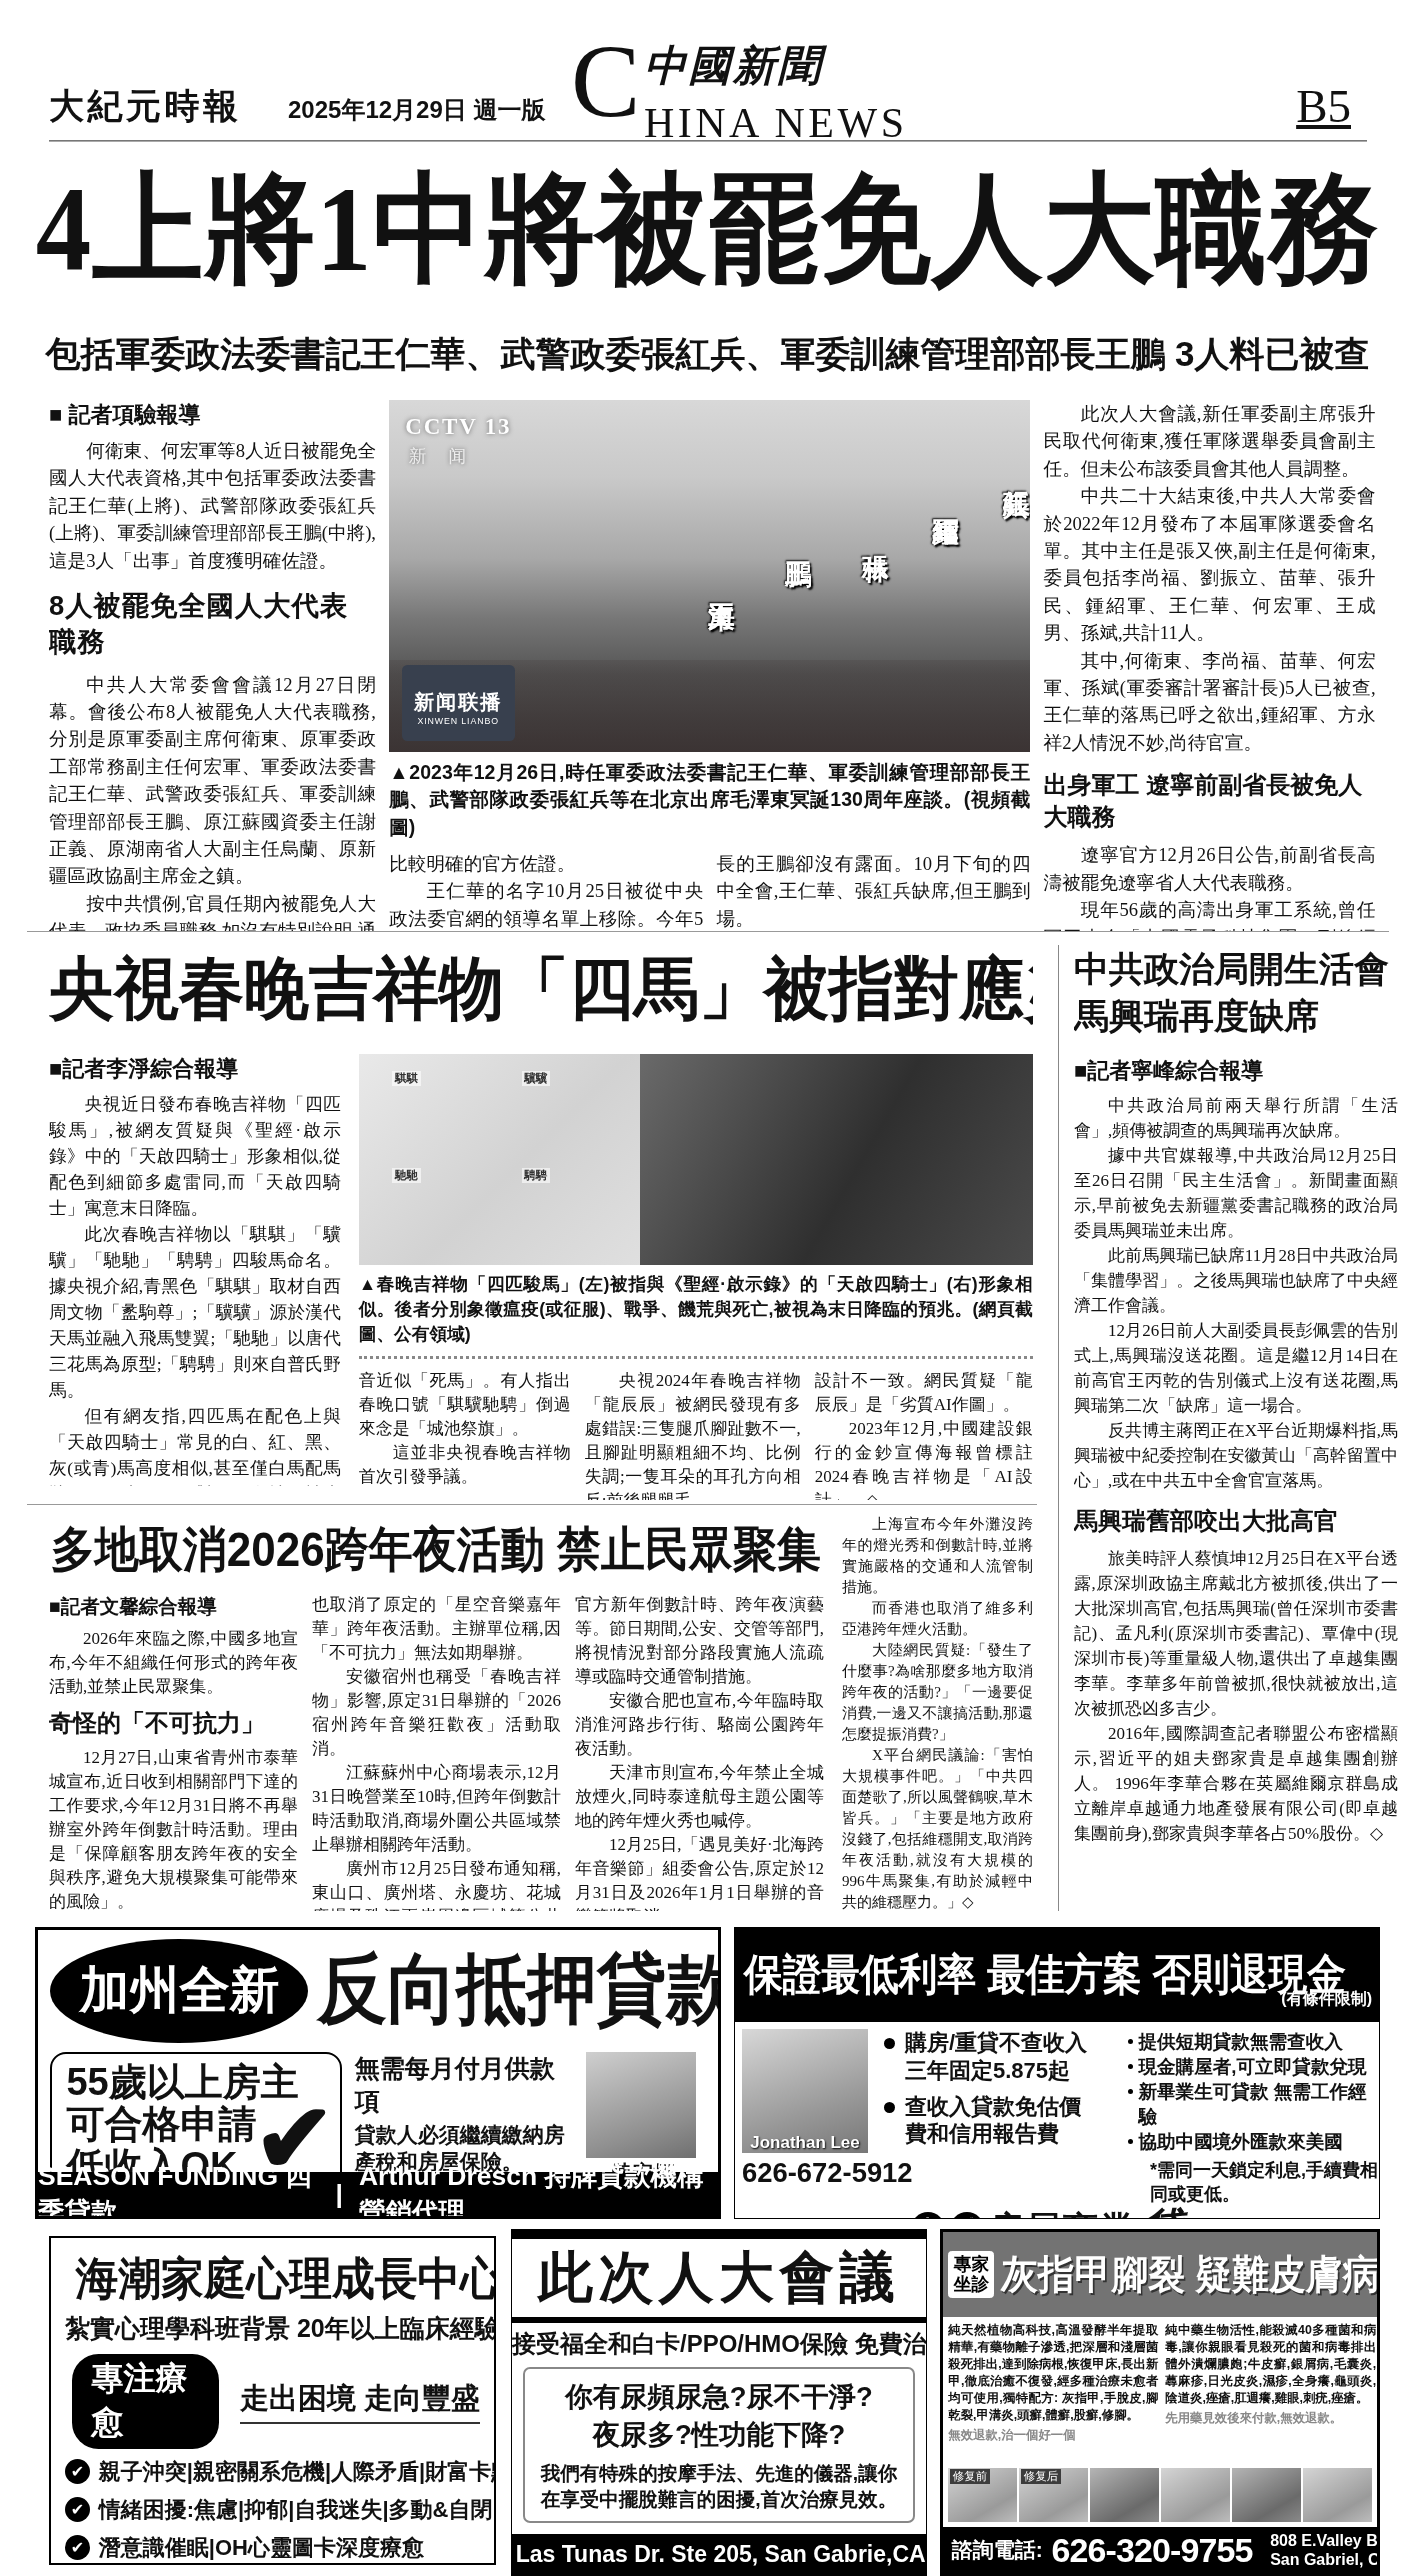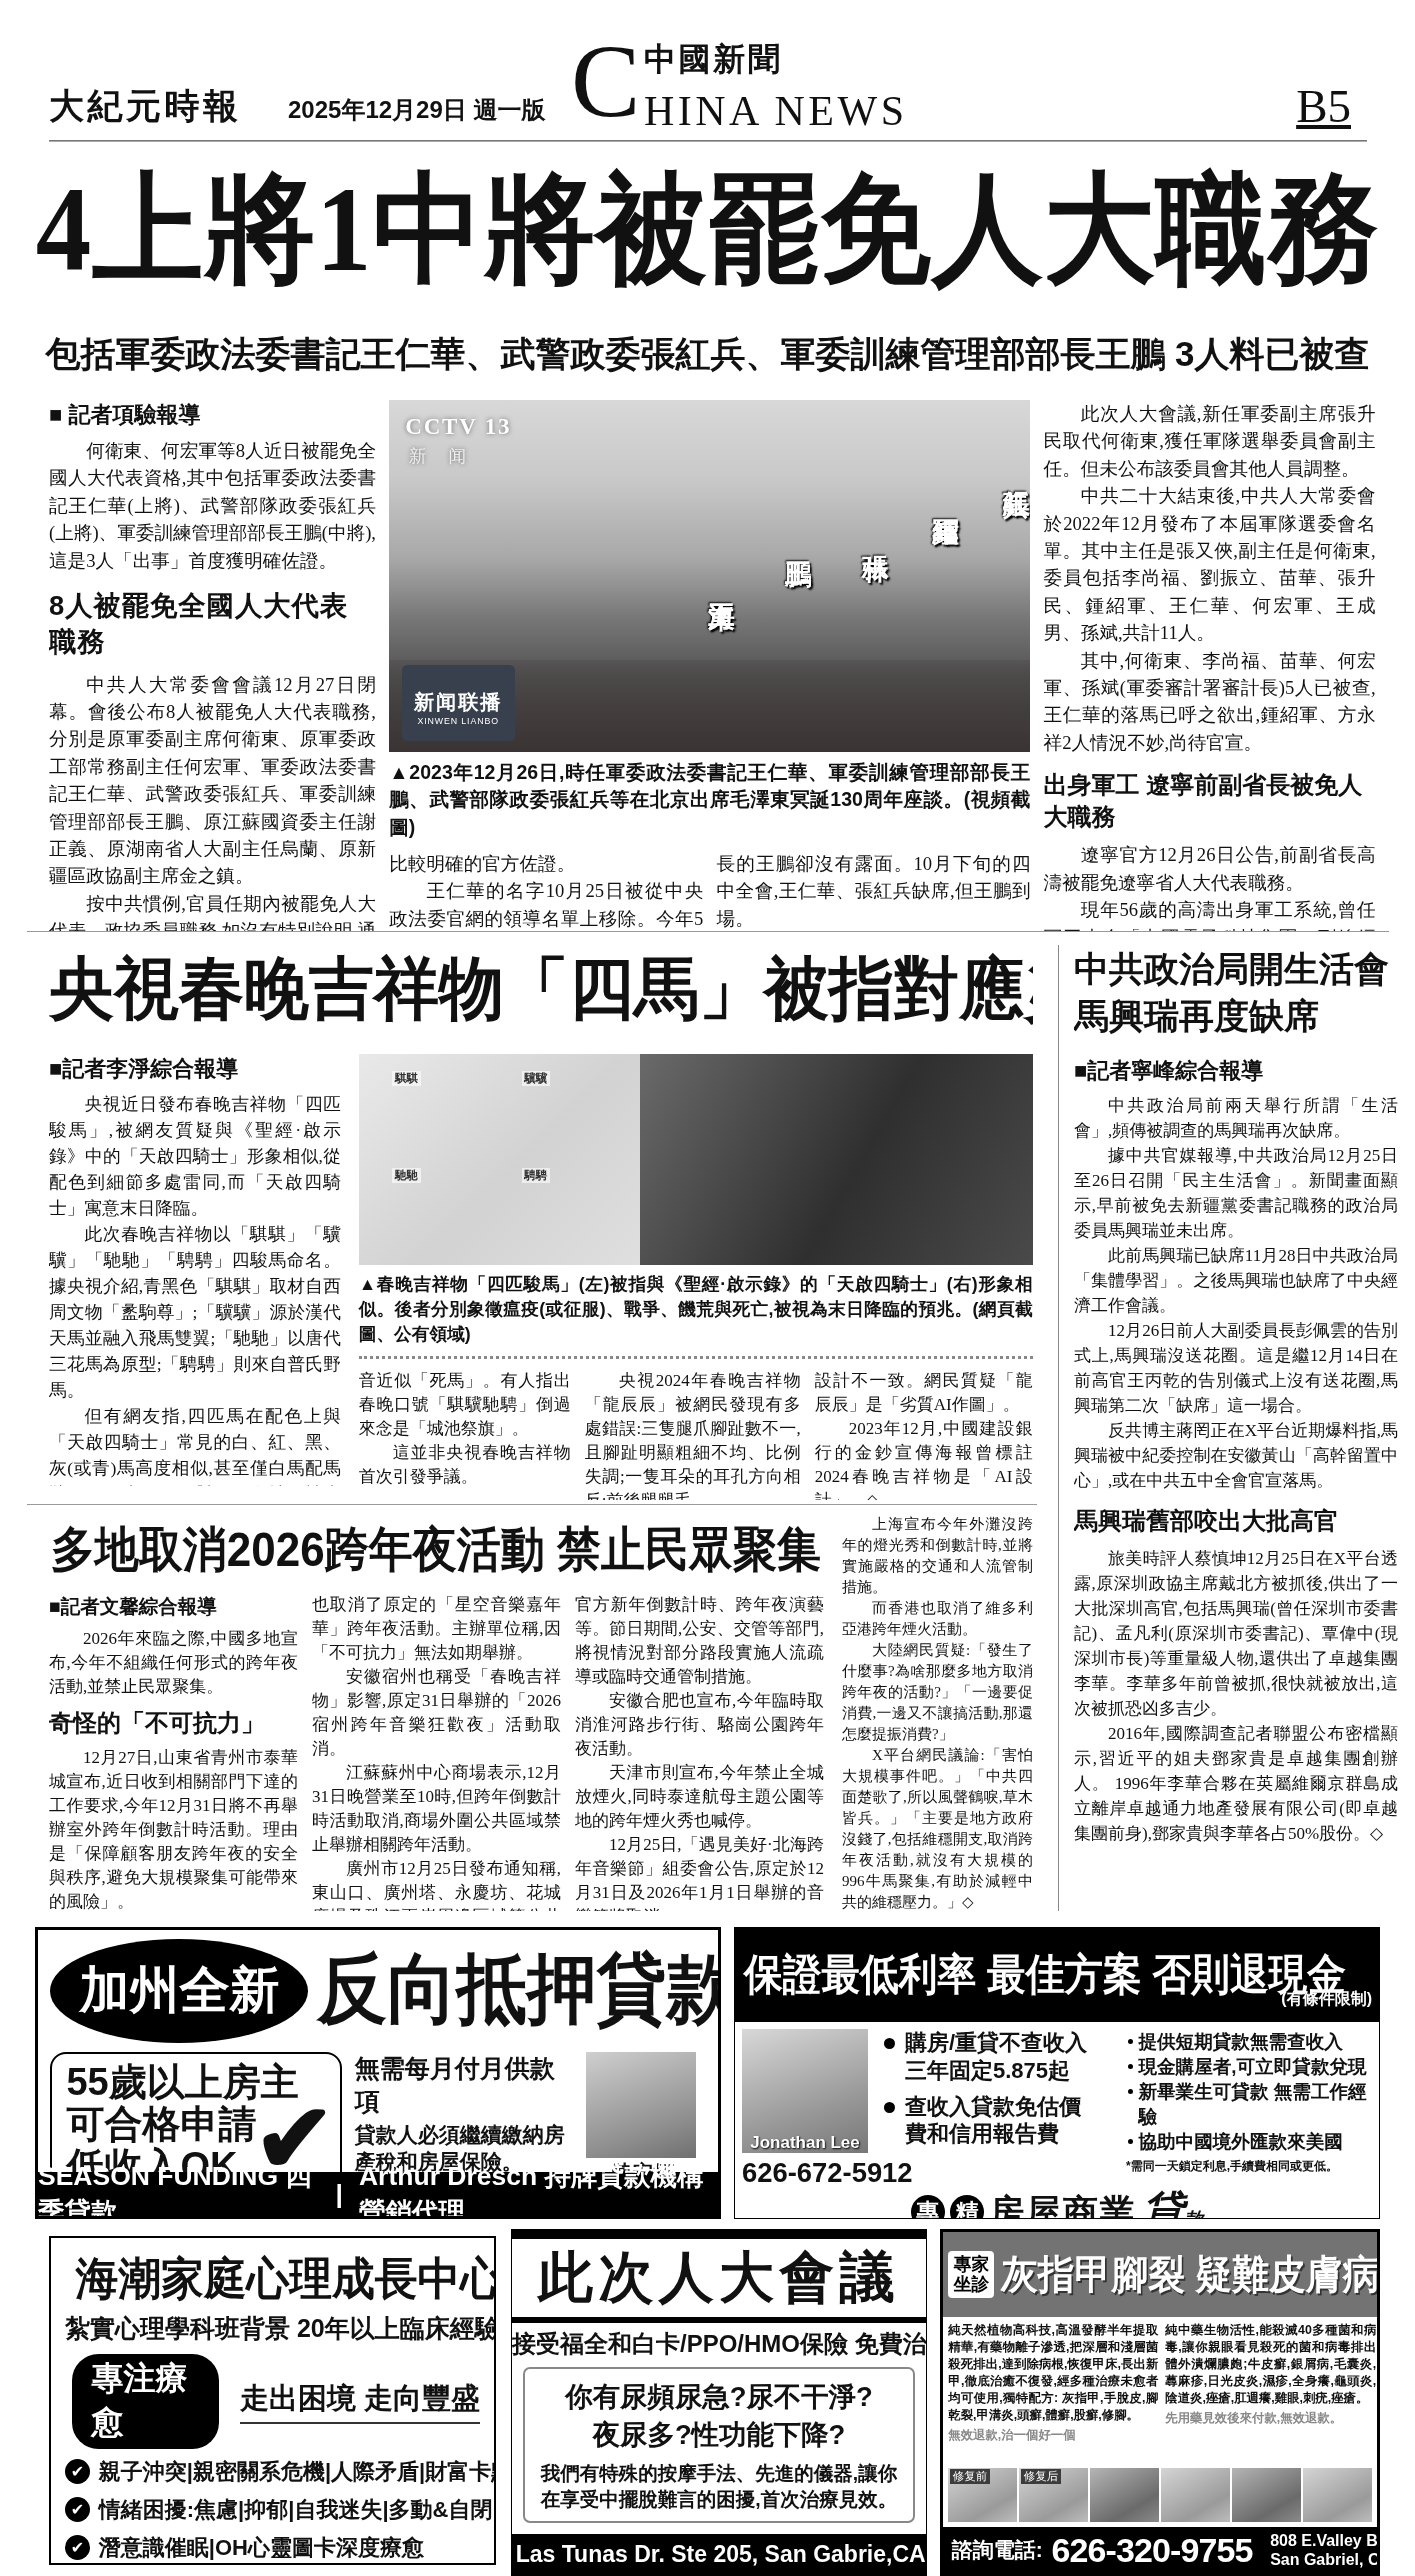--- a/index.html
+++ b/index.html
@@ -14,21 +14,21 @@
   .vtext { writing-mode:vertical-rl; }
 
   
   .hd { left:49px; top:34px; width:1318px; height:99px; }
   .hd-mast { position:absolute; left:0; bottom:3.5px; font-size:35px; font-weight:900; letter-spacing:3.5px; }
   .hd-date { position:absolute; left:239px; bottom:7px; font-size:24px; font-weight:700;
              font-family:"Liberation Sans","DejaVu Sans",sans-serif; }
   .hd-brand { position:absolute; left:522px; top:-3.5px; display:flex; }
   .hd-c { font-size:104px; line-height:99px; font-weight:400; }
   .hd-br { margin-left:3.5px; padding-top:7px; }
-  .hd-zh { font-size:32px; font-weight:700; letter-spacing:2.7px; }
+  .hd-zh { font-size:42px; font-weight:700; letter-spacing:2.7px;font-style:italic; }
   .hd-en { font-size:42px; letter-spacing:3.5px; margin-top:5.3px; }
   .hd-page { position:absolute; right:16px; bottom:0; font-size:47px;text-decoration:underline; }
   .hd-rule { left:49px; top:140px; width:1318px; height:1.8px; border-top:1.8px solid #777; border-bottom:1.8px solid #aaa; }
 
   
   .a1-head { left:17.7px; top:161px; width:1380px; text-align:center; font-size:111px; line-height:1.25;
              font-weight:900; transform:scaleY(1.08); letter-spacing:0.9px; white-space:nowrap; }
   .a1-sub  { left:35px; top:331px; width:1345px; text-align:center; font-size:35px; font-weight:900;
              font-family:"Liberation Sans","DejaVu Sans",sans-serif; white-space:nowrap; }
   .a1-body { left:49px; top:400px; width:1327px; height:531px; display:grid;
@@ -137,21 +137,21 @@
               font-family:"Liberation Sans","DejaVu Sans",sans-serif; }
   .adB-face { width:126px; height:124px; background:linear-gradient(160deg,#d8d8d8,#979797 65%,#777);
               position:relative; }
   .adB-jn { position:absolute; left:0; bottom:0; width:100%; text-align:center; color:#fff; font-size:17px;
             font-weight:900; text-shadow:0.9px 0.9px 1.8px #000; }
   .adB-phone { font-size:27.4px; font-weight:900; margin-top:3.5px; white-space:nowrap; }
   .adB-bul { font-size:22px; font-weight:900; line-height:1.25; margin-bottom:8.8px; position:relative; padding-left:23px; }
   .adB-bul::before { content:""; position:absolute; left:1.8px; top:8.8px; width:11.5px; height:11.5px; border-radius:50%; background:#000; }
   .adB-bulr { font-size:18.6px; font-weight:700; line-height:1.35; position:relative; padding-left:12.4px; }
   .adB-bulr::before { content:""; position:absolute; left:1.8px; top:9.7px; width:5.3px; height:5.3px; border-radius:50%; background:#000; }
-  .adB-note { font-size:12px; font-weight:700; margin-top:3.5px; }
+  .adB-note { font-size:18px; font-weight:700; margin-top:3.5px;margin-left:24px; }
   .adB-brand { display:flex; align-items:center; justify-content:center; gap:5.3px; margin-top:0px; }
   .adB-cir { width:34px; height:34px; border-radius:50%; background:#000; color:#fff; font-size:23px; font-weight:900;
              display:flex; align-items:center; justify-content:center;
              font-family:"Liberation Sans","DejaVu Sans",sans-serif; }
   .adB-bt { font-size:35px; font-weight:900; letter-spacing:1.8px; }
   .adB-script { font-size:42px; font-weight:900; font-style:italic; line-height:1; }
   .adB-script small { font-size:19.5px; }
 
   .adC { left:49px; top:2236px; width:447px; height:329px; border:2.7px solid #000; background:#fff;
          padding:10.6px 14px; overflow:hidden; font-family:"Liberation Sans","DejaVu Sans",sans-serif; }

